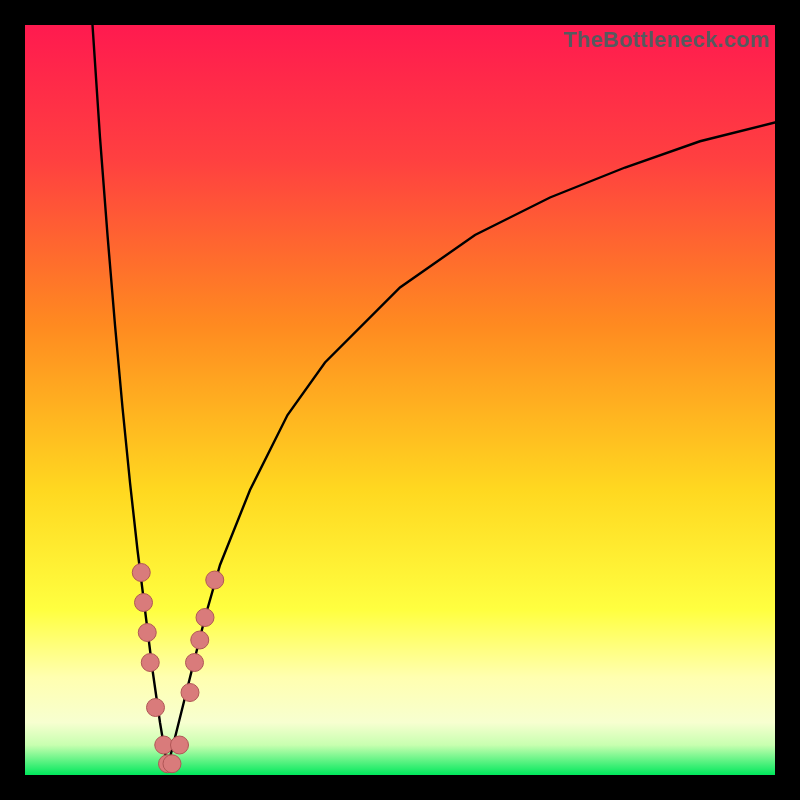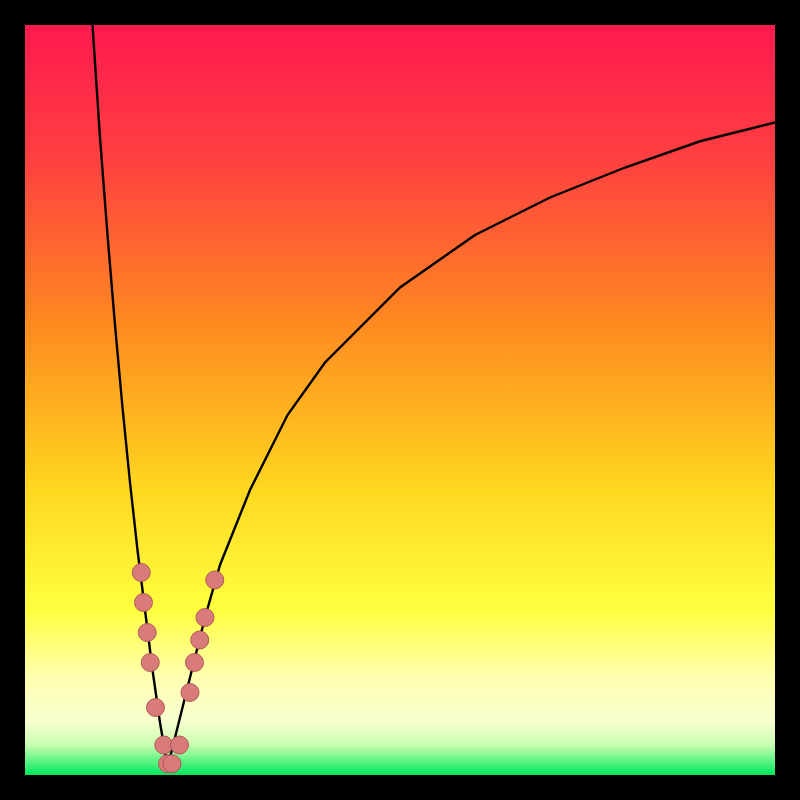--- a/index.html
+++ b/index.html
@@ -64,20 +64,21 @@
           <stop id="g4" offset="78%" stop-color="#ffff40"></stop>
           <stop id="g5" offset="87%" stop-color="#ffffb0"></stop>
           <stop id="g7" offset="93%" stop-color="#f7ffd0"></stop>
           <stop id="g8" offset="96%" stop-color="#c8ffb0"></stop>
           <stop id="g6" offset="100%" stop-color="#00e85c"></stop>
         </linearGradient>
       </defs>
       <rect x="0" y="0" width="750" height="750" fill="url(#heat)"></rect>
     </svg>
 
+    <div class="watermark">TheBottleneck.com</div>
 
     <svg class="curve" viewBox="0 0 750 750" preserveAspectRatio="none">
       <g id="curve-group" fill="none" stroke="#000000" stroke-width="2.4" stroke-linecap="round">
           <path d="M67.50 0.00 L75.00 112.50 L82.50 210.00 L90.00 300.00 L97.50 382.50 L105.00 457.50 L112.50 525.00 L120.00 585.00 L127.50 645.00 L135.00 697.50 L142.50 742.50 "></path>
           <path d="M142.50 742.50 L150.00 712.50 L165.00 652.50 L180.00 592.50 L195.00 540.00 L225.00 465.00 L262.50 390.00 L300.00 337.50 L375.00 262.50 L450.00 210.00 L525.00 172.50 L600.00 142.50 L675.00 116.25 L750.00 97.50 "></path>
         </g>
       <g id="marker-group">
           <circle cx="116.25" cy="547.50" r="9" fill="#d97b7b" stroke="#b05656" stroke-width="1"></circle>
           <circle cx="118.50" cy="577.50" r="9" fill="#d97b7b" stroke="#b05656" stroke-width="1"></circle>
           <circle cx="122.25" cy="607.50" r="9" fill="#d97b7b" stroke="#b05656" stroke-width="1"></circle>

